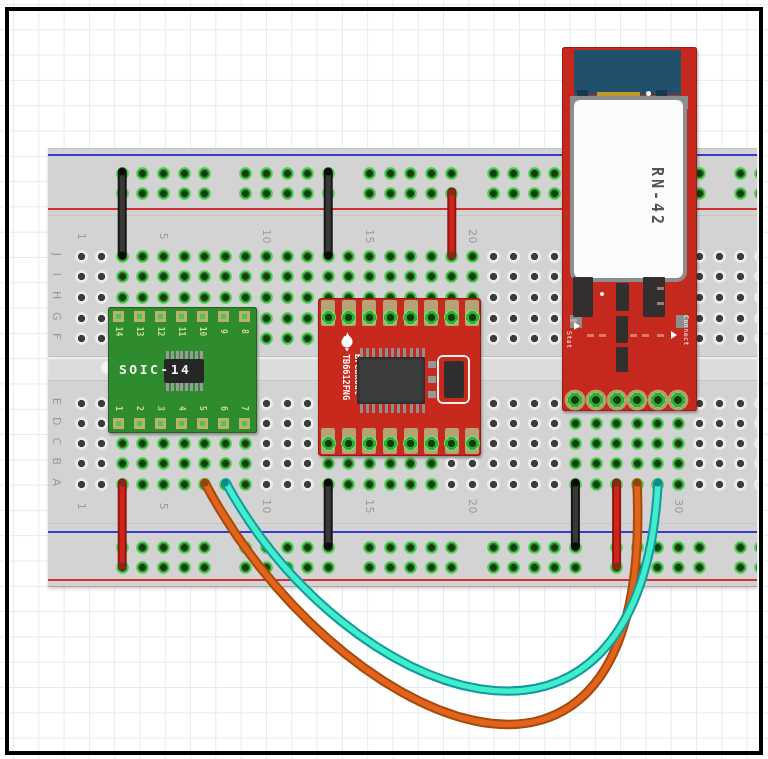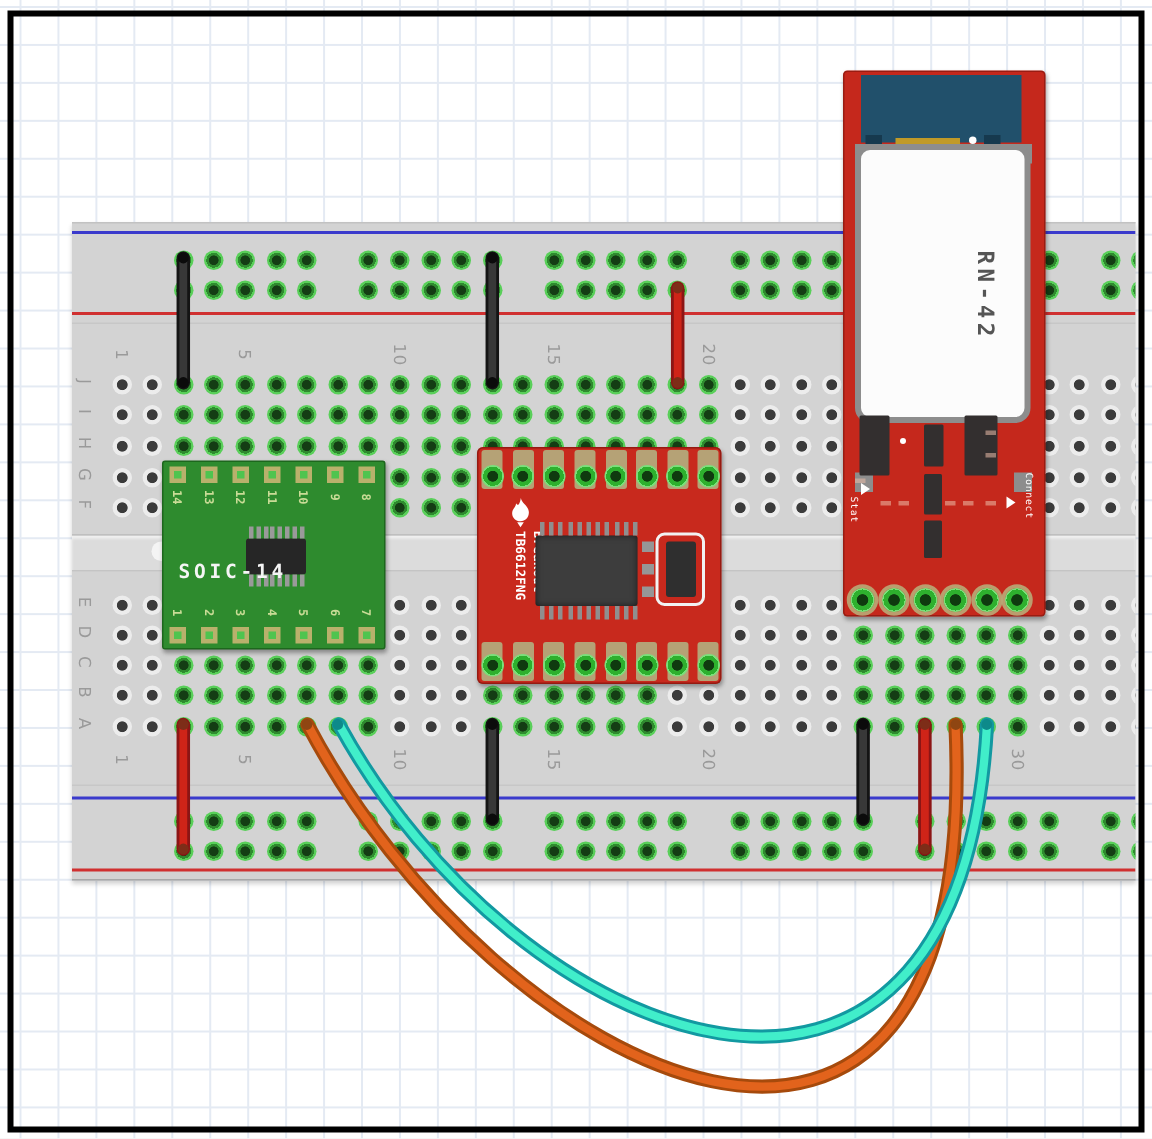--- a/index.html
+++ b/index.html
@@ -34,21 +34,21 @@
   #soic{left:108px;top:307px;width:147px;height:124px;background:#2e8b2e;border:1px solid #1d671d;
         border-radius:2px;box-shadow:1px 2px 3px rgba(0,0,0,.35);}
   #soic-notch{position:absolute;left:101px;top:361px;width:13px;height:13px;border-radius:50%;
               background:#f4f4f4;z-index:2;}
   .soic-pad{position:absolute;width:11px;height:11px;background:#b9b16c;}
   .soic-pad-in{position:absolute;left:3px;top:3px;width:5px;height:5px;background:#4fc44f;}
   .soic-pin-label{position:absolute;width:20px;text-align:center;transform:rotate(90deg);
                   font:bold 8px "DejaVu Sans Mono",monospace;color:#c9dc96;}
   #soic-ic{position:absolute;left:55px;top:51px;width:40px;height:24px;background:#262626;border-radius:2px;}
   .soic-ic-pin{position:absolute;width:3px;height:8px;background:#9a9a9a;}
-  #soic-title{position:absolute;left:10px;top:66px;font:bold 13px "DejaVu Sans Mono",monospace;
+  #soic-title{position:absolute;left:10px;top:54px;font:bold 13px "DejaVu Sans Mono",monospace;
               letter-spacing:2.5px;color:#f5f5f5;z-index:2;}
 
   
   #tb{left:318px;top:298px;width:163px;height:158px;background:#c8291d;border-radius:4px;
       box-shadow:inset 0 0 0 1px rgba(110,15,8,.55),1px 2px 3px rgba(0,0,0,.35);}
   .tb-pad{position:absolute;width:14px;height:26px;background:#b5a276;border-radius:2px;}
   .pad-hole{position:absolute;width:15px;height:15px;border-radius:50%;
             background:radial-gradient(circle,#0f3a0f 0 32%,#2eb02e 36% 60%,#7adf7a 60% 78%,rgba(122,223,122,.25) 88%);}
   #tb-flame{position:absolute;left:20px;top:34px;width:18px;height:20px;}
   #tb-text1{position:absolute;left:23px;top:56px;font:bold 8.5px "DejaVu Sans Mono",monospace;color:#fff;letter-spacing:0;}

